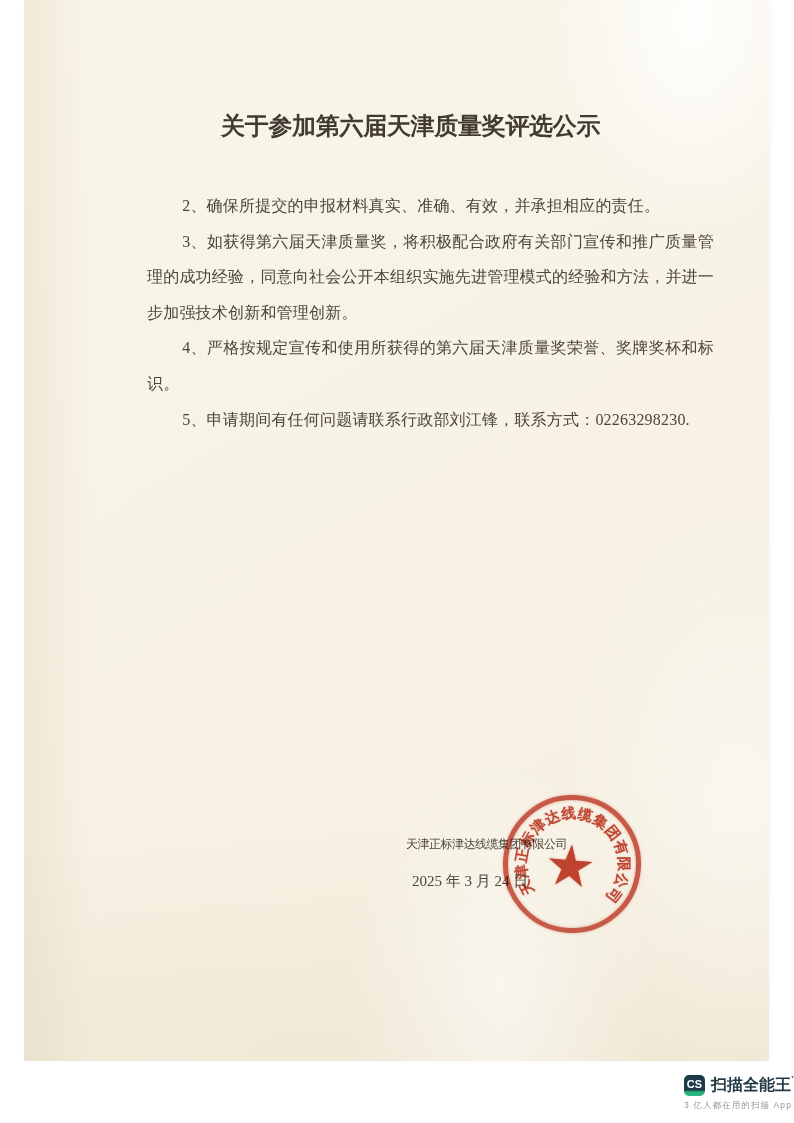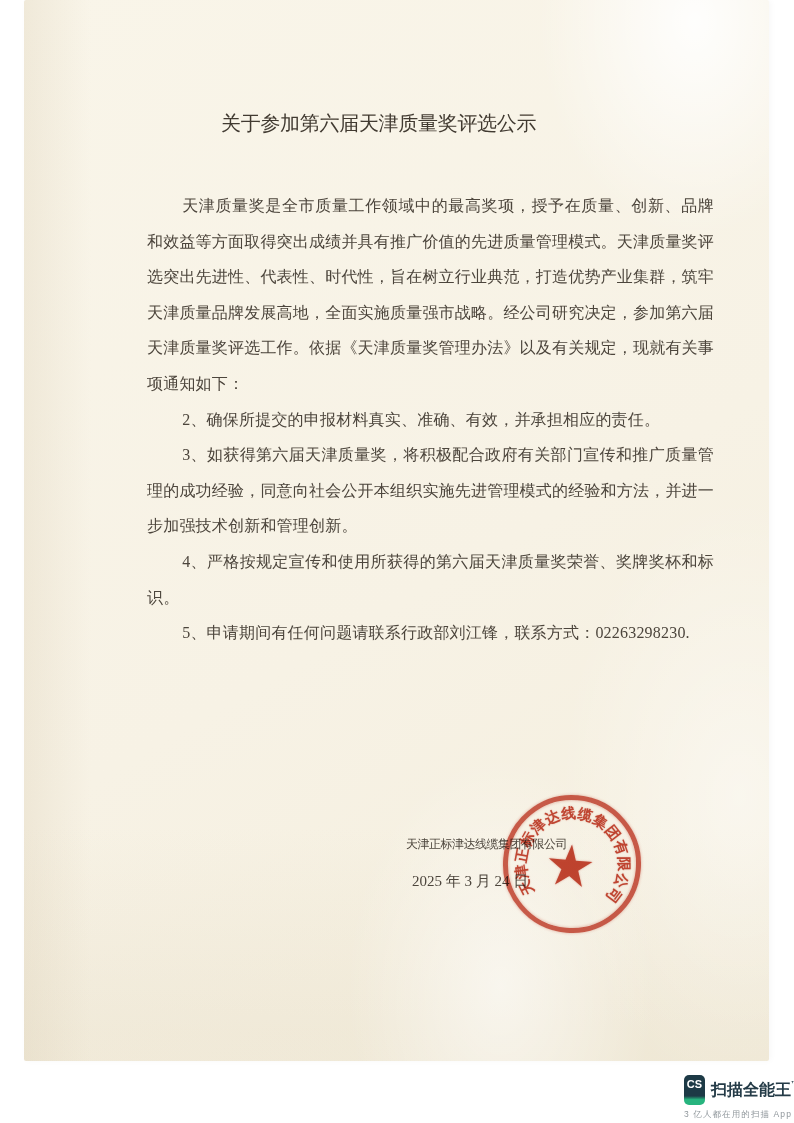--- a/index.html
+++ b/index.html
@@ -24,22 +24,22 @@
       linear-gradient(to right, rgba(219,206,180,0.30), rgba(219,206,180,0) 9%),
       linear-gradient(to bottom, rgba(222,211,186,0) 78%, rgba(222,211,186,0.22) 97%),
       linear-gradient(150deg, #f9f5e9 0%, #f7f2e5 55%, #f4eedd 100%);
     border-radius: 2px;
     box-shadow: 2px 0 6px rgba(0,0,0,0.03);
   }
 
   .doc-title {
     position: absolute;
     left: 197px; top: 110px;
-    font-size: 20px;
-    font-weight: 400;
+    font-size: 24px;
+    font-weight: 700;
     letter-spacing: -0.3px;
     color: #413a31;
     white-space: nowrap;
   }
 
   .doc-body {
     position: absolute;
     left: 123px; top: 188px;
     width: 567px;
     font-size: 16px;
@@ -106,21 +106,21 @@
   }
 
   
   .watermark {
     position: absolute;
     left: 684px; top: 1075px;
     font-family: "Liberation Sans", "DejaVu Sans", sans-serif;
   }
   .wm-row { display: flex; align-items: center; }
   .cs-icon {
-    width: 21px; height: 30px;
+    width: 21px; height: 21px;
     border-radius: 5px;
     background: linear-gradient(to bottom, #1d3a46 0%, #1d3a46 70%, #27b47e 82%, #27b47e 100%);
     color: #ffffff;
     font-size: 11px;
     font-weight: 700;
     text-align: center;
     line-height: 19px;
     flex: 0 0 auto;
   }
   .wm-name {
@@ -140,21 +140,20 @@
   }
 </style>
 </head>
 <body>
 
 <div class="paper">
 
   <h1 class="doc-title">关于参加第六届天津质量奖评选公示</h1>
 
   <div class="doc-body">
-    <p>天津质量奖是全市质量工作领域中的最高奖项，授予在质量、创新、品牌和效益等方面取得突出成绩并具有推广价值的先进质量管理模式。天津质量奖评选突出先进性、代表性、时代性，旨在树立行业典范，打造优势产业集群，筑牢天津质量品牌发展高地，全面实施质量强市战略。经公司研究决定，参加第六届天津质量奖评选工作。依据《天津质量奖管理办法》以及有关规定，现就有关事项通知如下：</p>
     <p>2、确保所提交的申报材料真实、准确、有效，并承担相应的责任。</p>
     <p>3、如获得第六届天津质量奖，将积极配合政府有关部门宣传和推广质量管理的成功经验，同意向社会公开本组织实施先进管理模式的经验和方法，并进一步加强技术创新和管理创新。</p>
     <p>4、严格按规定宣传和使用所获得的第六届天津质量奖荣誉、奖牌奖杯和标识。</p>
     <p>5、申请期间有任何问题请联系行政部刘江锋，联系方式：02263298230.</p>
   </div>
 
   <div class="sig-company">天津正标津达线缆集团有限公司</div>
   <div class="sig-date">2025 年 3 月 24 日</div>
 
   <div class="seal">

